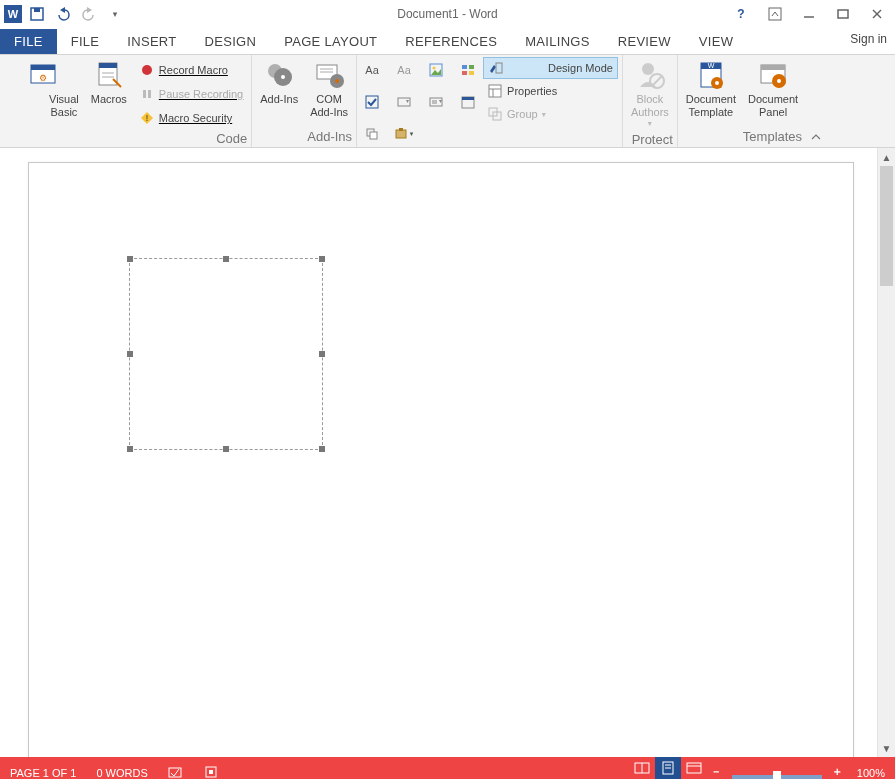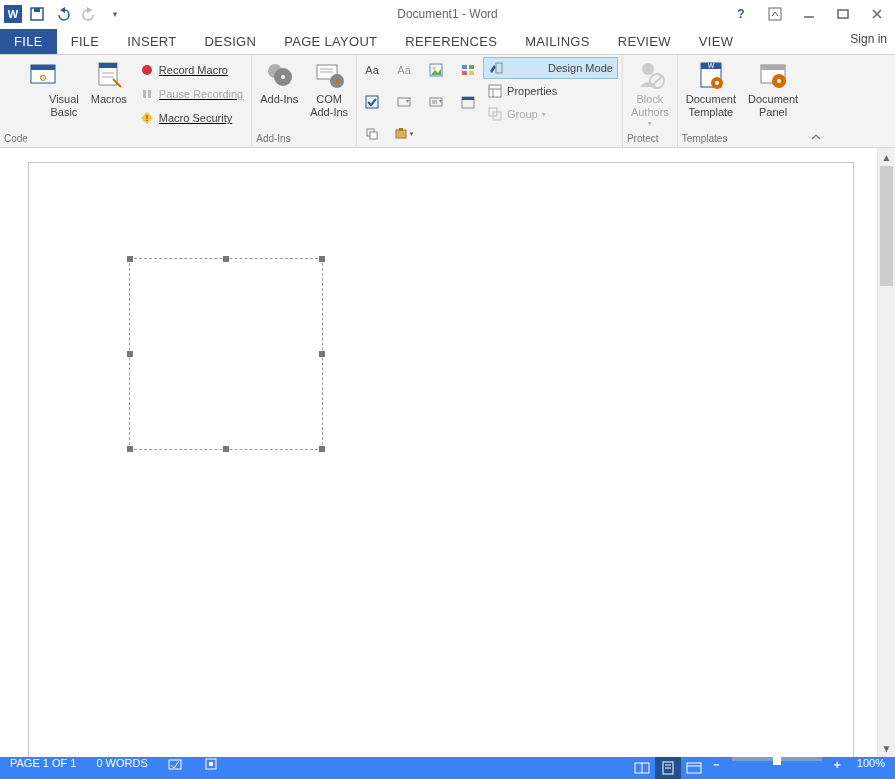--- a/index.html
+++ b/index.html
@@ -19,21 +19,21 @@
 .tabs { height:26px; display:flex; align-items:flex-end; background:#fff; position:relative; }
 .tab { padding: 5px 14px; font-size:13px; color:#444; cursor:pointer; letter-spacing:0.3px; }
 .tab.file { background:#2b579a; color:#fff; font-weight:normal; }
 .tab.active { border:1px solid #d4d4d4; border-bottom:1px solid #f3f3f3; border-top:2px solid #2b579a; background:#f3f3f3; color:#2b579a; margin-bottom:-1px;}
 .signin { position:absolute; right:8px; top:4px; color:#444; font-size:12px; cursor:pointer;}
 
 
 .ribbon { height:94px; background:#f3f3f3; border-top:1px solid #d4d4d4; border-bottom:1px solid #d4d4d4; display:flex; }
 .group { display:flex; flex-direction:column; border-right:1px solid #dcdcdc; padding:2px 4px 0 4px; }
 .group-body { flex:1; display:flex; align-items:flex-start; gap:4px; }
-.group-label { text-align:left; color:#777; font-size:10px; padding:2px 0 3px; }
+.group-label { text-align:right; color:#777; font-size:13px; padding:2px 0 3px; }
 .bigbtn { display:flex; flex-direction:column; align-items:center; justify-content:flex-start; padding:2px 4px; cursor:pointer; gap:2px; min-width:44px; }
 .bigbtn .ic { width:32px; height:32px; display:flex; align-items:center; justify-content:center; }
 .bigbtn .lbl { font-size:11px; color:#444; text-align:center; line-height:13px; }
 .bigbtn.disabled .lbl { color:#aaa; }
 .smallrow { display:flex; flex-direction:column; gap:2px; padding-top:2px;text-decoration:underline; }
 .smallbtn { display:flex; align-items:center; gap:4px; padding:2px 4px; cursor:pointer; font-size:11px; color:#444; height:22px; }
 .smallbtn.disabled { color:#aaa; }
 .smallbtn .ic { width:16px; height:16px; display:flex; align-items:center; justify-content:center;}
 .smallbtn.toggled { background:#cde6f7; border:1px solid #92c0e0;gap:44px; }
 .ctrlgrid { display:grid; grid-template-columns:repeat(4,22px); grid-template-rows:repeat(3,22px); gap:10px; padding-top:2px; }
@@ -47,21 +47,21 @@
 .selbox { position:absolute; left:100px; top:95px; width:194px; height:192px; border:1px dashed #9a9a9a; }
 .handle { position:absolute; width:6px; height:6px; background:#777; }
 .h-nw{left:-3px;top:-3px}.h-n{left:calc(50% - 3px);top:-3px}.h-ne{right:-3px;top:-3px}
 .h-w{left:-3px;top:calc(50% - 3px)}.h-e{right:-3px;top:calc(50% - 3px)}
 .h-sw{left:-3px;bottom:-3px}.h-s{left:calc(50% - 3px);bottom:-3px}.h-se{right:-3px;bottom:-3px}
 .vscroll { position:absolute; top:0; right:0; bottom:0; width:18px; background:#f0f0f0; border-left:1px solid #e4e4e4; }
 .vscroll .arrow { height:18px; display:flex; align-items:center; justify-content:center; color:#666; cursor:pointer; font-size:10px;}
 .vscroll .thumb { position:absolute; top:18px; left:2px; right:2px; height:120px; background:#cdcdcd; }
 
 
-.status { position:absolute; left:0; right:0; bottom:0; height:22px; background:#3b82f6; color:#fff; display:flex; align-items:flex-start; font-size:11px; }
+.status { position:absolute; left:0; right:0; bottom:0; height:22px; background:#ef4444; color:#fff; display:flex; align-items:flex-end; font-size:11px; }
 .status .seg { padding:0 10px; cursor:pointer; }
 .status .spacer { flex:1; }
 .viewbtn { width:26px; height:22px; display:flex; align-items:center; justify-content:center; cursor:pointer; }
 .viewbtn.active { background:#214f8f; }
 .zoom-slider { width:90px; height:4px; background:#7ea0c8; position:relative; margin:0 6px;}
 .zoom-slider .knob { position:absolute; left:50%; top:-4px; width:8px; height:12px; background:#fff; transform:translateX(-50%);}
 .zoom-slider .tick { position:absolute; left:50%; top:-2px; width:1px; height:8px; background:#fff;}
 
 
 svg { display:block; }

